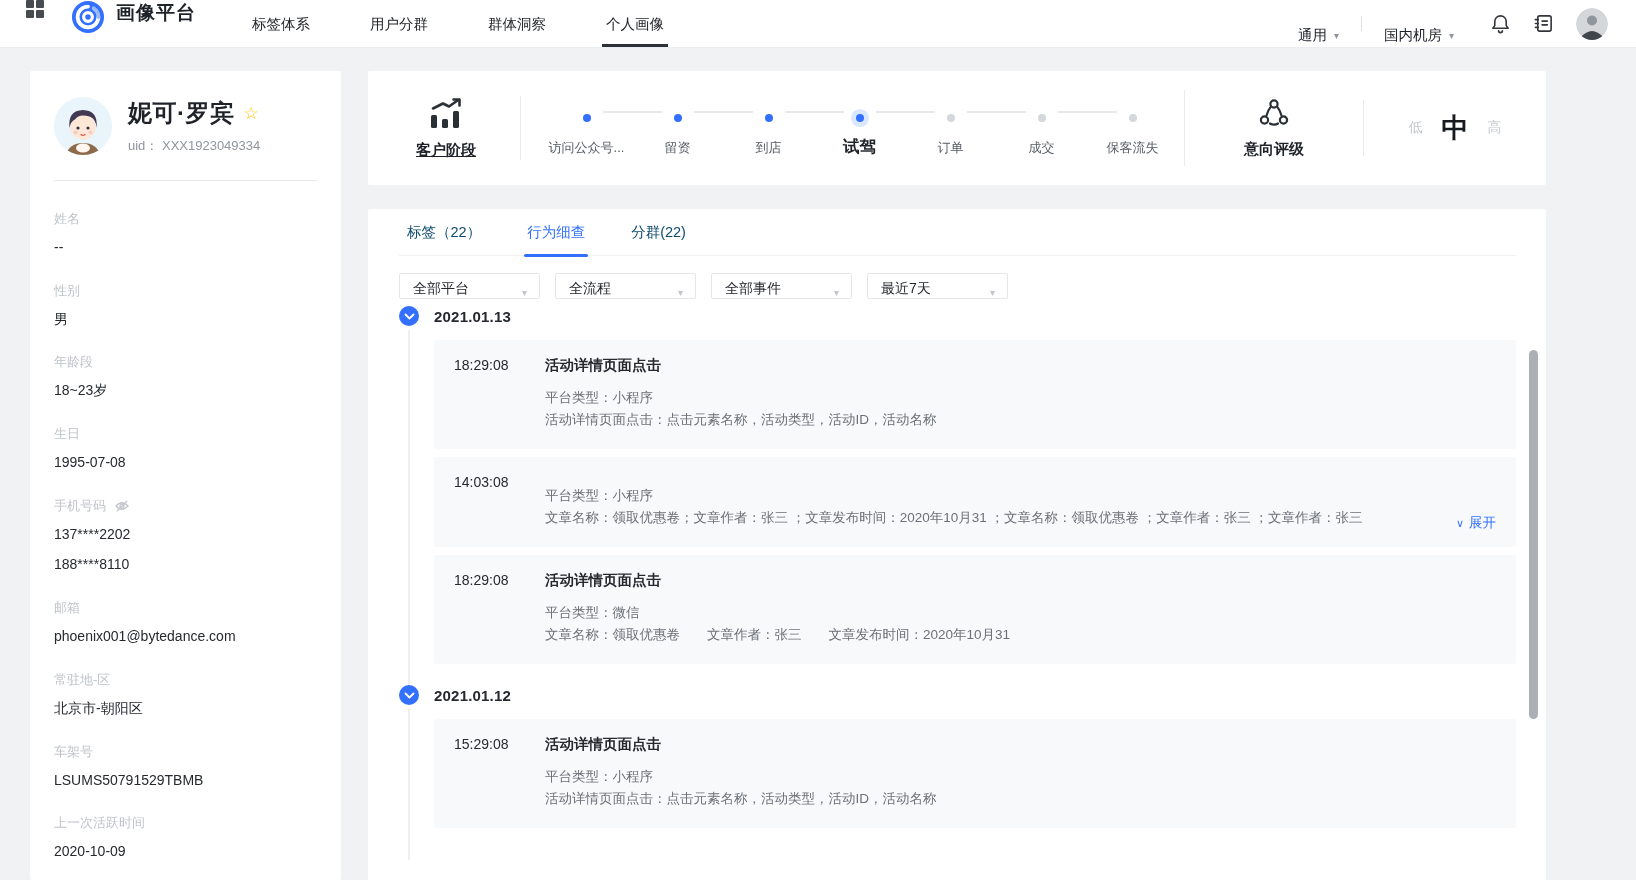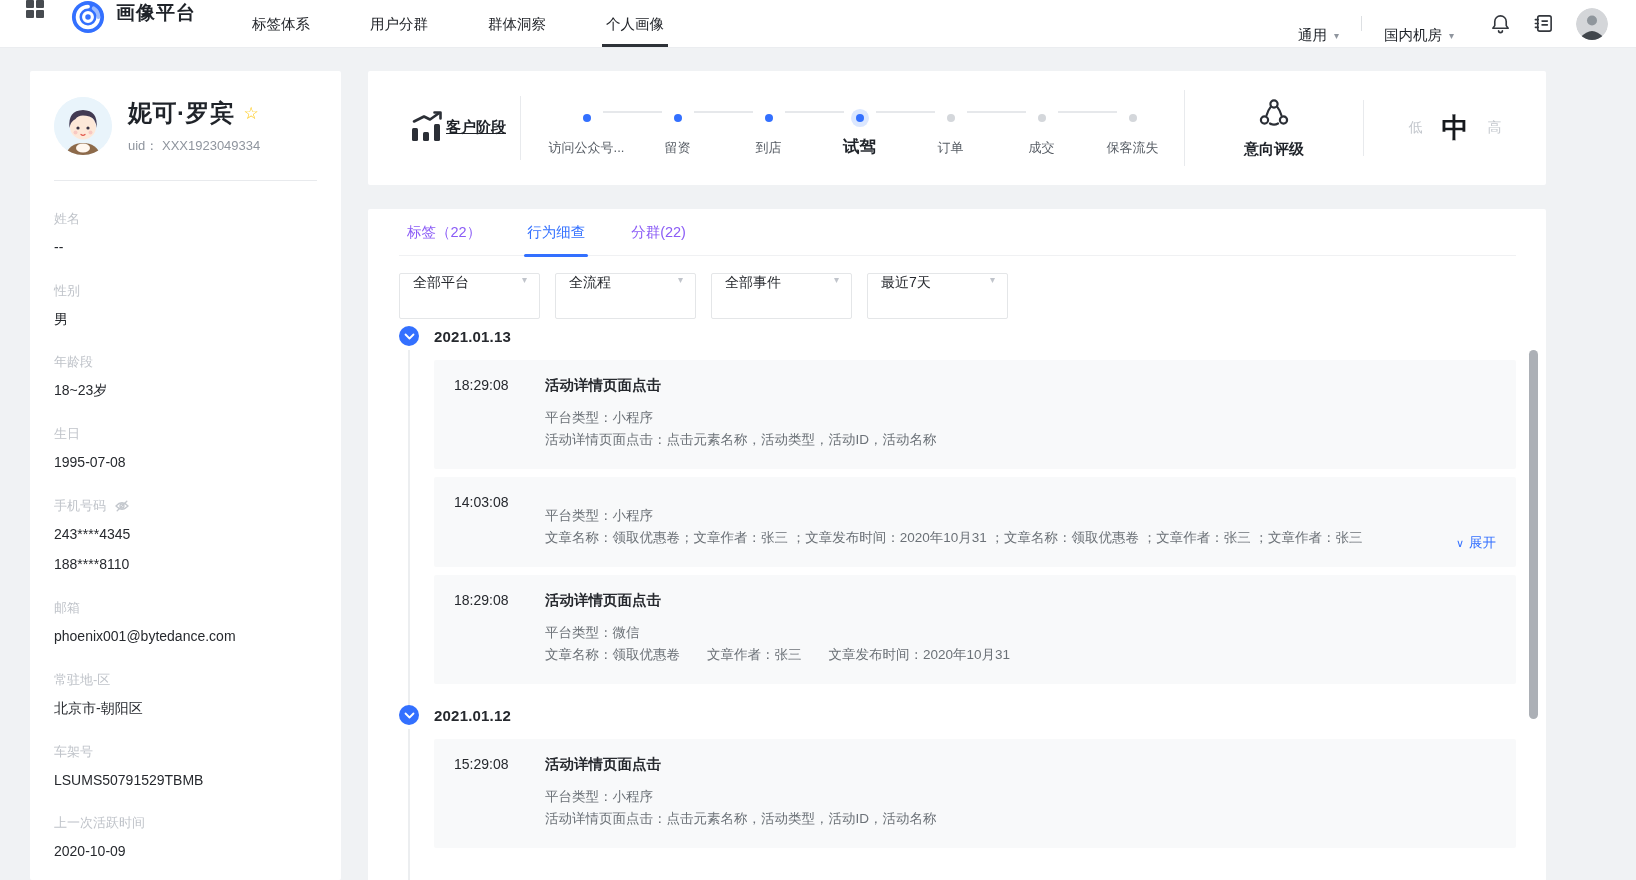--- a/index.html
+++ b/index.html
@@ -40,21 +40,21 @@
   .p-label-row { display:flex; align-items:center; gap:8px; }
   .p-label { font-size:13px; color:#bfc3c9; }
   .eye-off { display:flex; cursor:pointer; }
   .p-value { font-size:14px; color:#26292e; margin-top:9px; line-height:1.55; }
 
   
   .main { flex:1; margin-left:27px; margin-right:90px; }
 
   
   .stage-card { height:114px; background:#fff; border-radius:2px; display:flex; align-items:center; padding-left:40px; }
-  .stage-head { display:flex; flex-direction:row; width:76px; flex-shrink:0;text-decoration:underline; }
+  .stage-head { display:flex; flex-direction:column; align-items:center; width:76px; flex-shrink:0;text-decoration:underline; }
   .stage-title { font-size:15px; font-weight:bold; margin-top:8px; white-space:nowrap; }
   .v-line { width:1px; background:#e8eaed; flex-shrink:0; }
   .v-line.tall  { height:64px; margin-left:36px; }
   .v-line.tall2 { height:76px; margin-left:6px; }
   .v-line.short { height:56px; }
   .stages { display:flex; margin-left:20px; padding-top:4px; }
   .stage { width:91px; text-align:center; position:relative; padding-top:6px; }
   .dot { display:inline-block; width:8px; height:8px; border-radius:50%; background:#3370ff; }
   .stage[data-state="todo"] .dot { background:#d4d7db; }
   .stage[data-state="current"] .dot { box-shadow:0 0 0 5px #dbe7ff; }
@@ -62,25 +62,25 @@
   .stage-label { margin-top:13px; font-size:13px; color:#565c64; white-space:nowrap; }
   .stage[data-state="current"] .stage-label { font-size:16.5px; font-weight:bold; color:#1f2329; margin-top:10px; }
   .rating-head { display:flex; flex-direction:column; align-items:center; width:178px; flex-shrink:0; }
   .rating-levels { flex:1; display:flex; align-items:center; justify-content:center; gap:19px; }
   .level { font-size:14px; color:#c3c7cd; }
   .level.active { font-size:27px; font-weight:bold; color:#16191d; }
 
   
   .behavior-card { margin-top:24px; background:#fff; border-radius:2px; height:700px; position:relative; padding:0 30px 0 31px; }
   .tabs { display:flex; gap:46px; height:47px; align-items:center; border-bottom:1px solid #f0f1f3; padding-left:8px; }
-  .tab { font-size:14.5px; color:#8b5cf6; height:47px; line-height:47px; position:relative; cursor:pointer; }
+  .tab { font-size:14.5px; color:#0c4a6e; height:47px; line-height:47px; position:relative; cursor:pointer; }
   .tab.active { color:#3370ff; font-weight:500; }
   .tab.active::after { content:''; position:absolute; left:50%; transform:translateX(-50%); bottom:-1px; width:64px; height:3px; border-radius:2px; background:#3370ff; }
   .filters { display:flex; gap:15px; margin-top:17px; }
-  .filter-select { width:141px; height:46px; border:1px solid #e4e6e8; border-radius:2px; display:flex; align-items:flex-start;
+  .filter-select { width:141px; height:26px; border:1px solid #e4e6e8; border-radius:2px; display:flex; align-items:flex-end;
                    justify-content:space-between; padding:0 12px 0 13px; font-size:14px; color:#26292e; cursor:pointer; background:#fff; }
   .filter-select .caret { color:#c0c4cb; }
 
   .timeline { margin-top:7px; }
   .t-group { position:relative; margin-bottom:21px; }
   .t-group::before { content:''; position:absolute; left:9px; top:24px; bottom:-32px; width:1.5px; background:#eceef0; }
   .t-head { display:flex; align-items:center; gap:15px; position:relative; }
   .t-circle { width:20px; height:20px; border-radius:50%; background:#3370ff; display:flex; align-items:center;
               justify-content:center; cursor:pointer; flex-shrink:0; }
   .t-date { font-size:15px; font-weight:bold; color:#26292e; letter-spacing:.2px; }
@@ -235,21 +235,21 @@
             <span class="eye-off">
               <svg width="16" height="16" viewBox="0 0 16 16" fill="none" stroke="#c3c7cd" stroke-width="1.3">
                 <path d="M2 8 q6 -6.5 12 0 q-6 6.5 -12 0 z"></path>
                 <circle cx="8" cy="8" r="2"></circle>
                 <path d="M3.2 12.8 L12.8 3.2" stroke-linecap="round"></path>
               </svg>
             </span>
           </div>
           <div class="p-values">
 
-          <div class="p-value">243****4345</div>
+          <div class="p-value">137****2202</div>
             <div class="p-value">188****8110</div>
           </div>
         </div>
         <div class="p-field">
           <div class="p-label-row">
             <span class="p-label">邮箱</span>
 
           </div>
           <div class="p-values">
 

